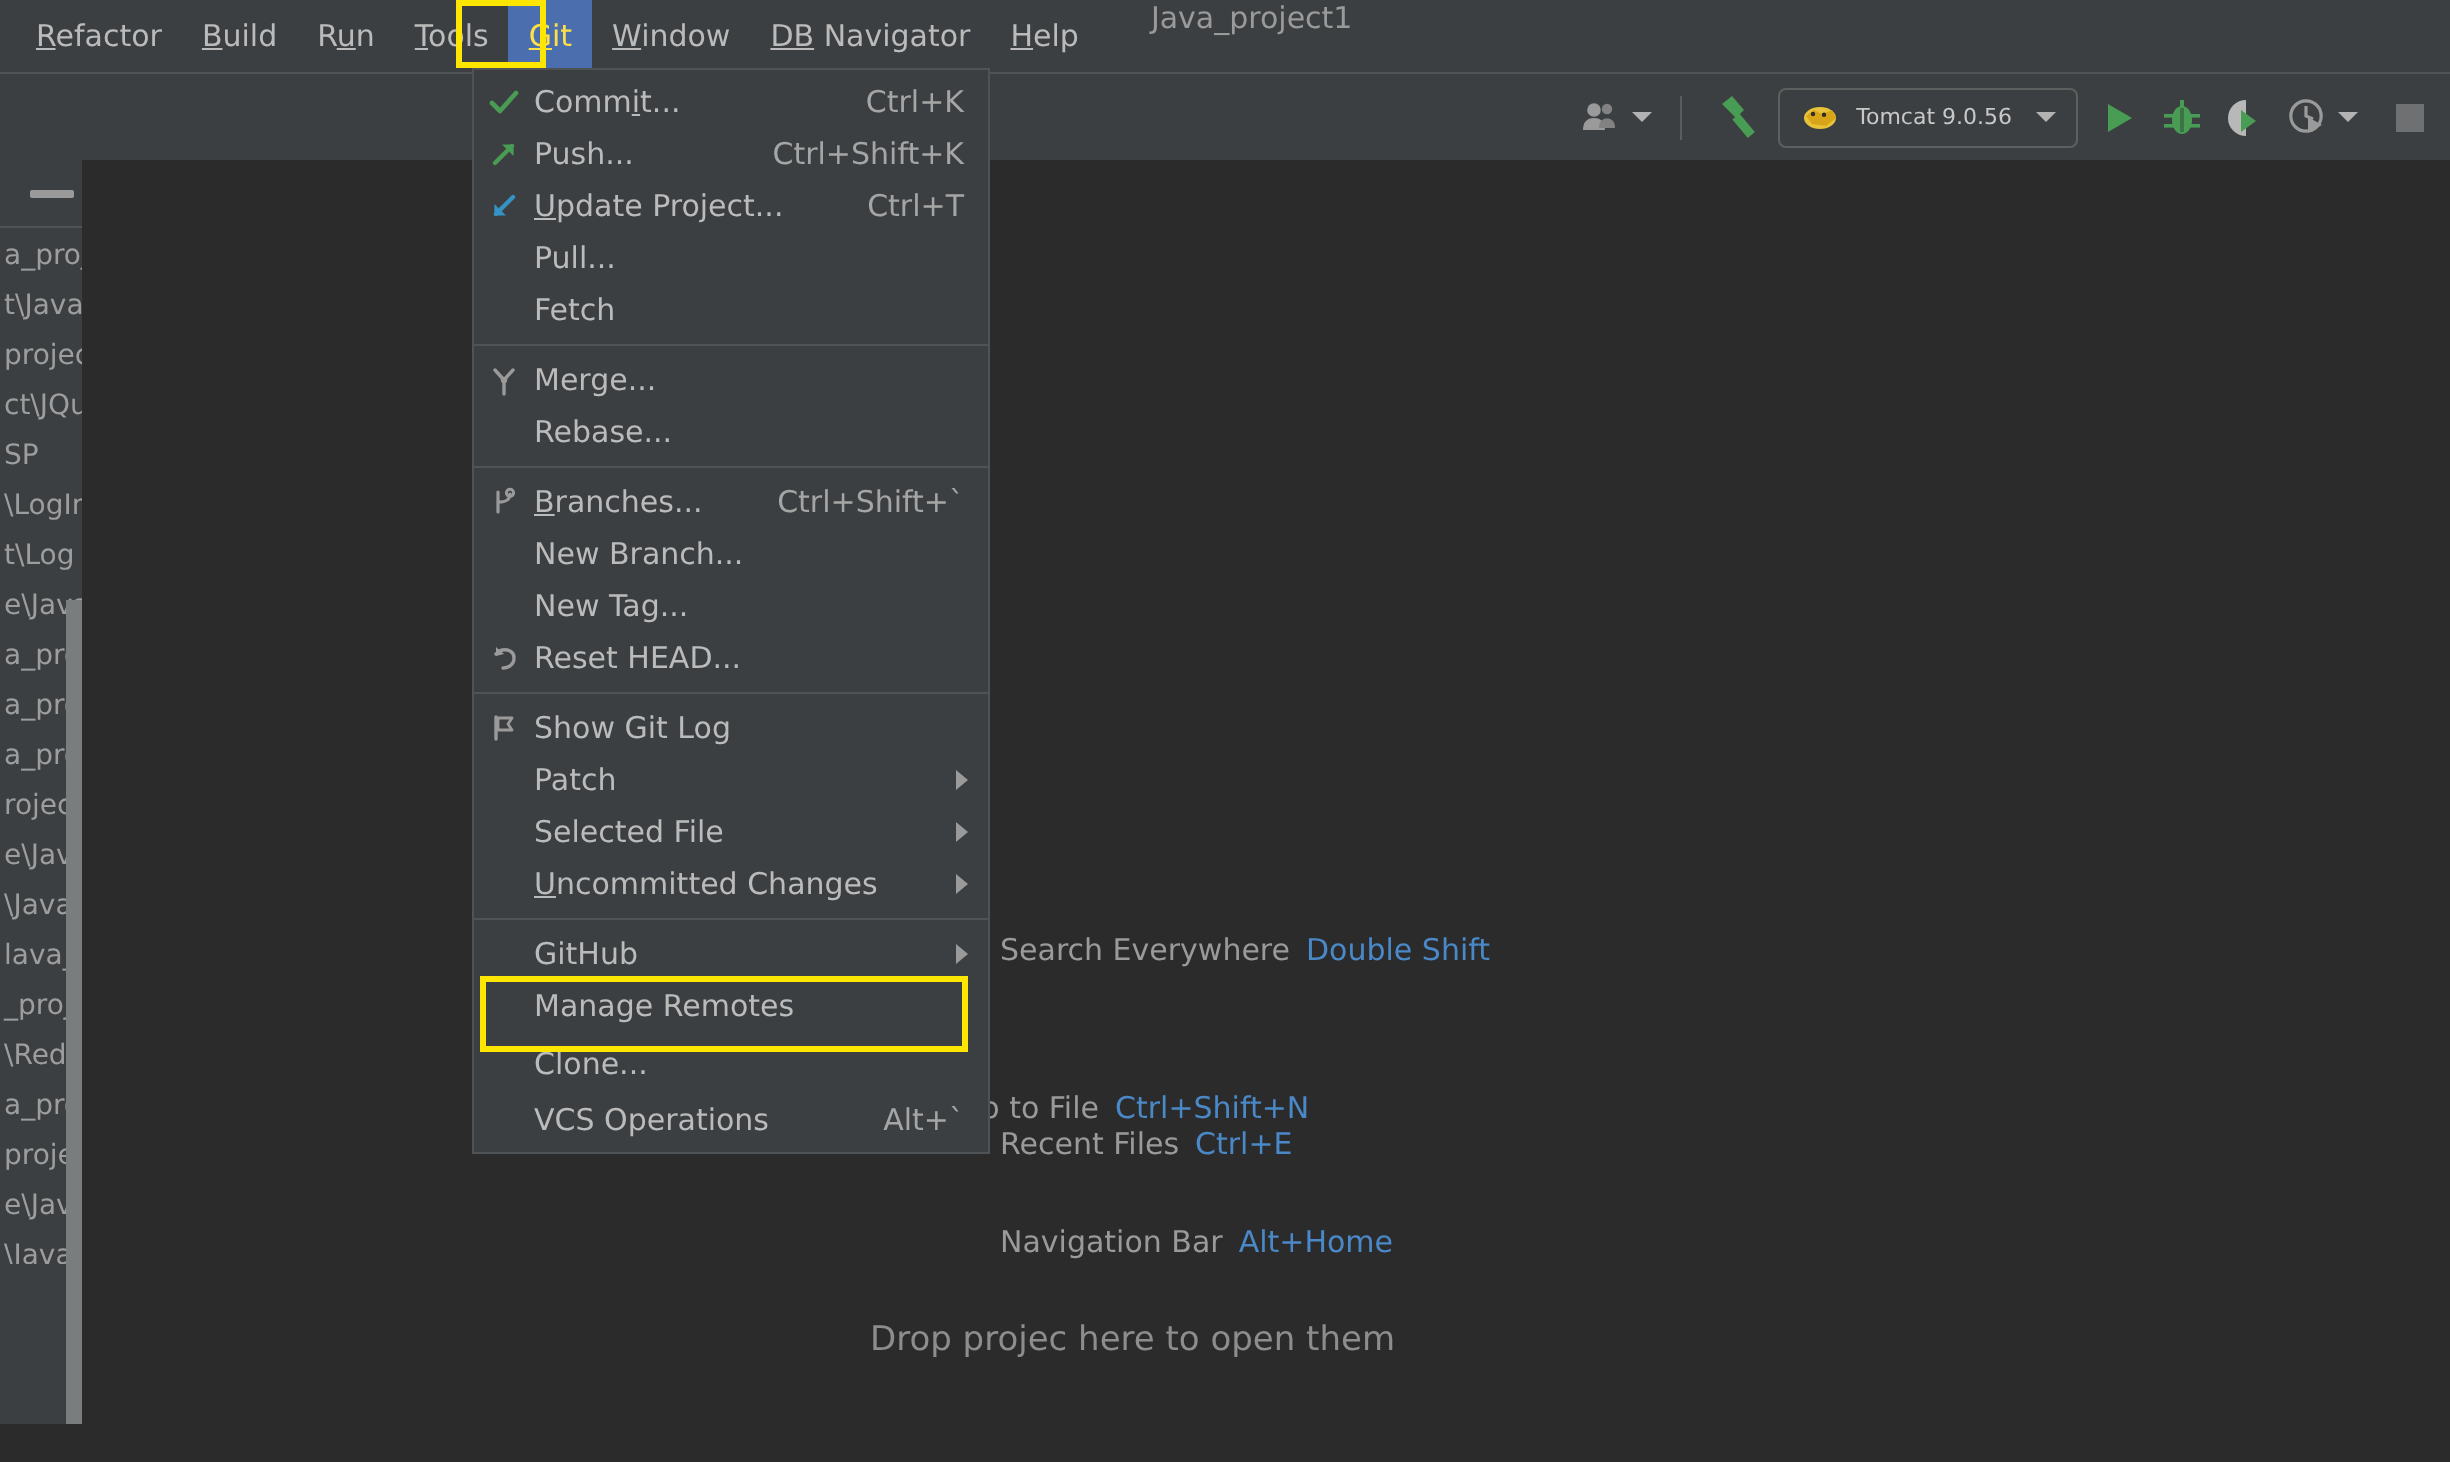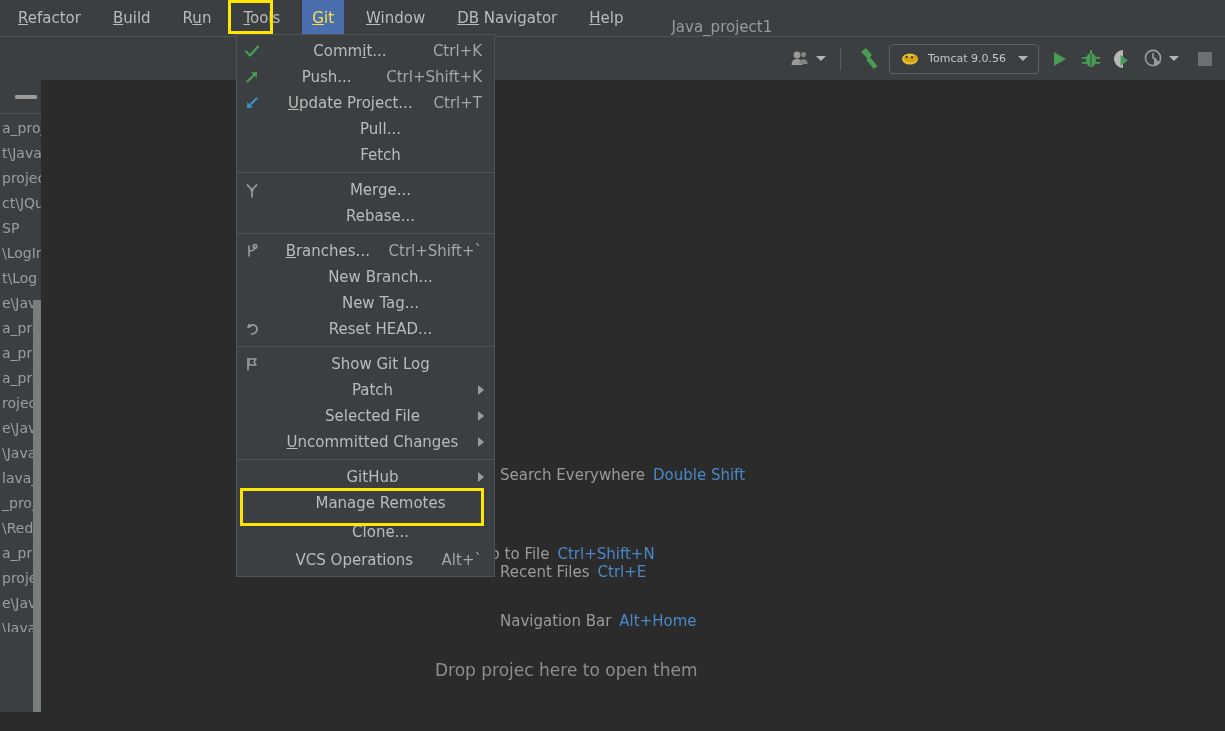--- a/index.html
+++ b/index.html
@@ -18,22 +18,21 @@
     -webkit-font-smoothing: antialiased;
   }
 
   
   #menubar {
     position: absolute;
     left: 0; top: 0;
     width: 1225px; height: 36px;
     background: #3c3f41;
     display: flex;
-    align-items: flex-end;
-    gap: 12px;
+    align-items: flex-start;
   }
   .menu-item {
     height: 36px;
     display: flex;
     align-items: center;
     padding: 0 10px;
     color: #bbbbbb;
     font-size: 15px;
     white-space: nowrap;
     box-sizing: border-box;
@@ -209,21 +208,20 @@
   }
   .gm-item {
     position: relative;
     height: 26px;
     display: flex;
     align-items: center;
     font-size: 15px;
     color: #bbbbbb;
     white-space: nowrap;
     box-sizing: border-box;
-    text-align: center;
   }
   .gm-ico {
     width: 30px;
     min-width: 30px;
     display: flex;
     align-items: center;
     justify-content: center;
   }
   .gm-label {
     flex: 1;

